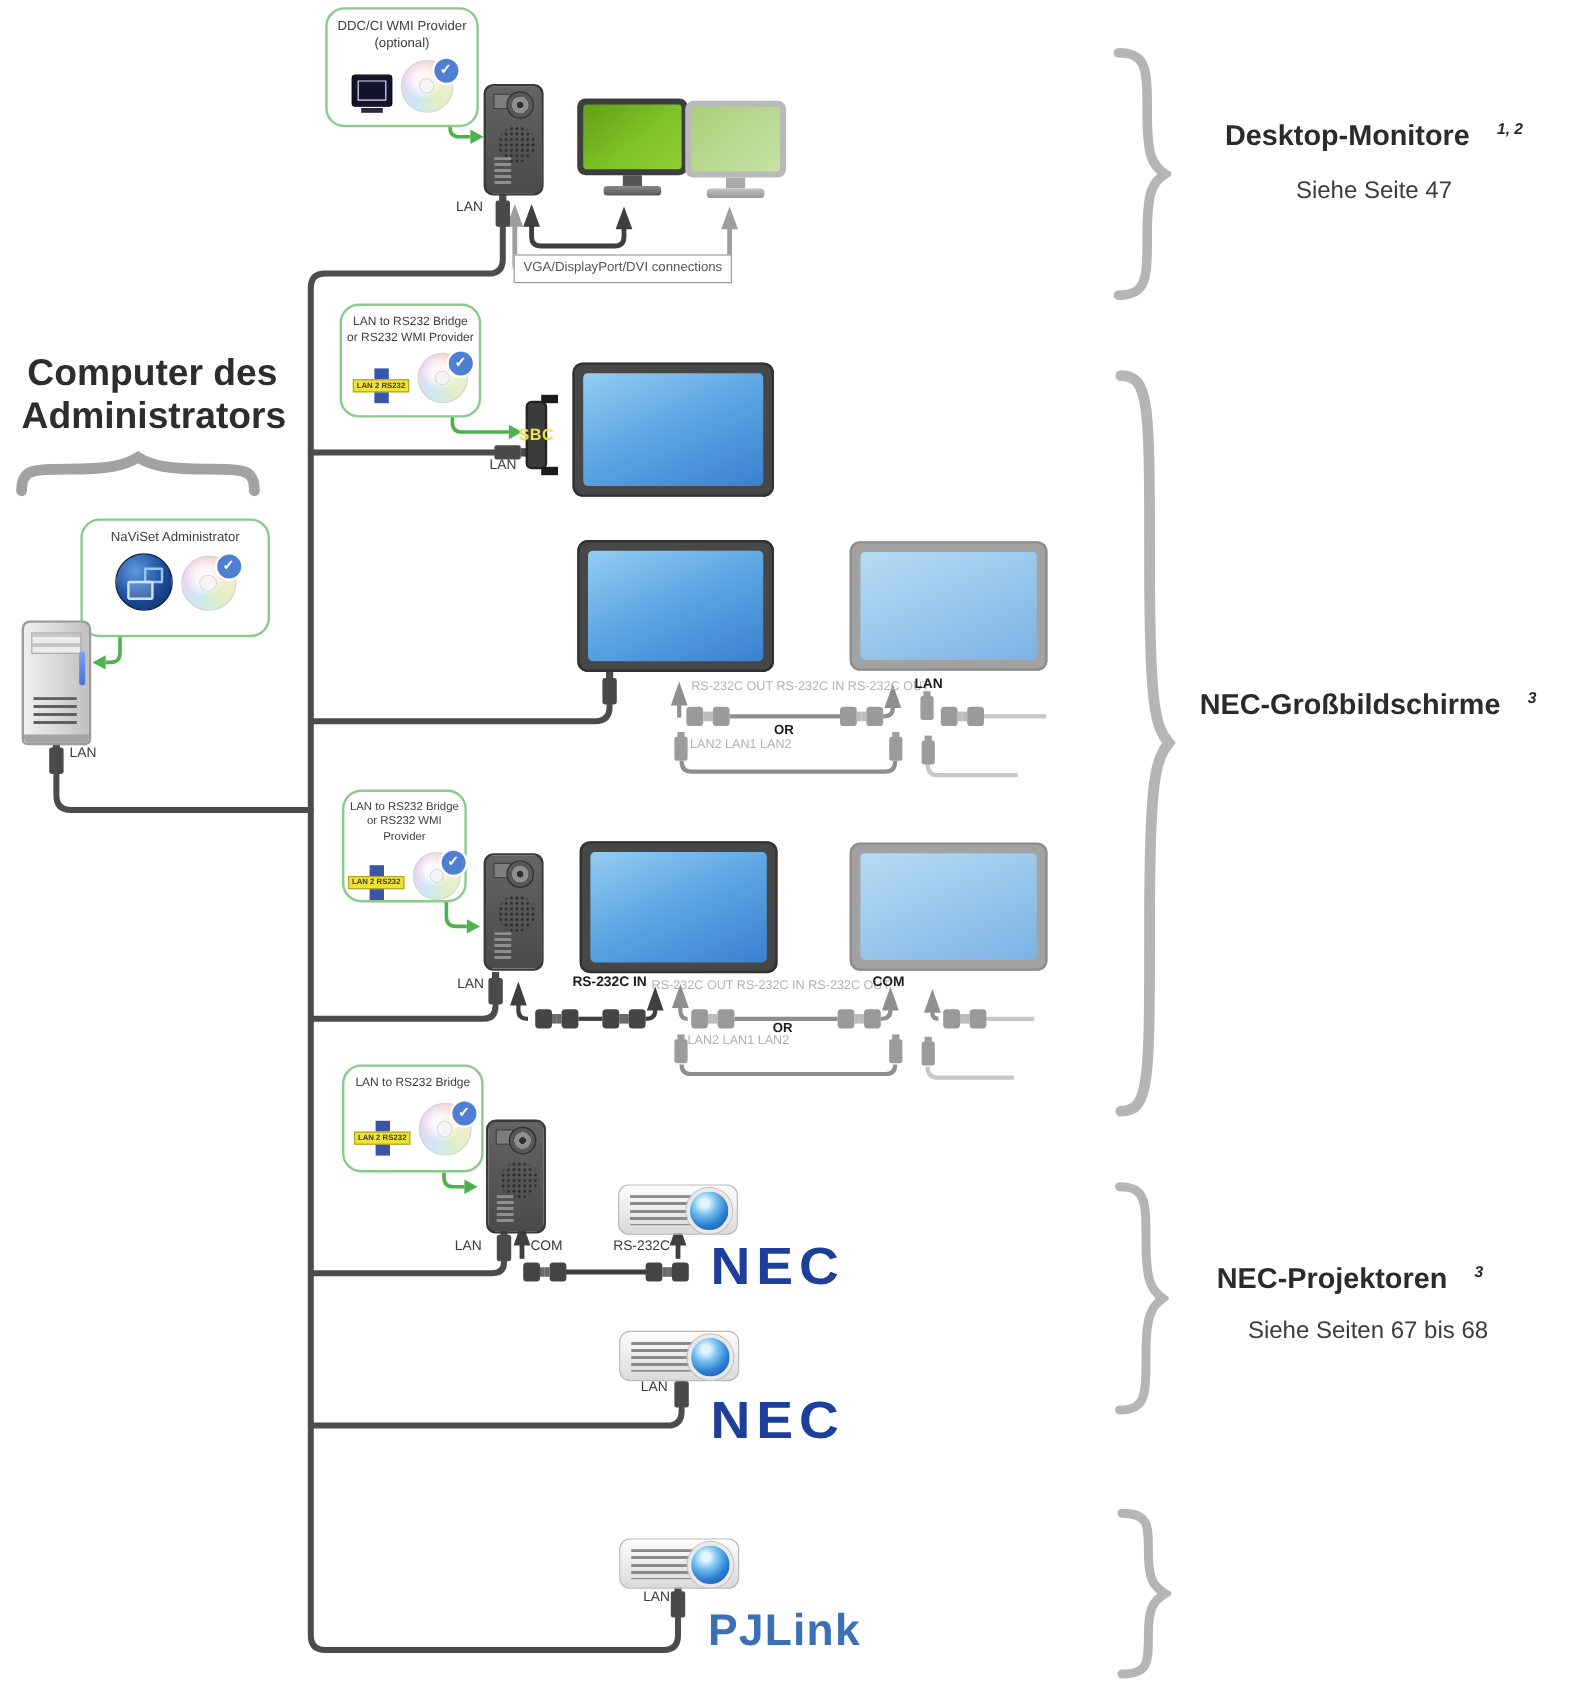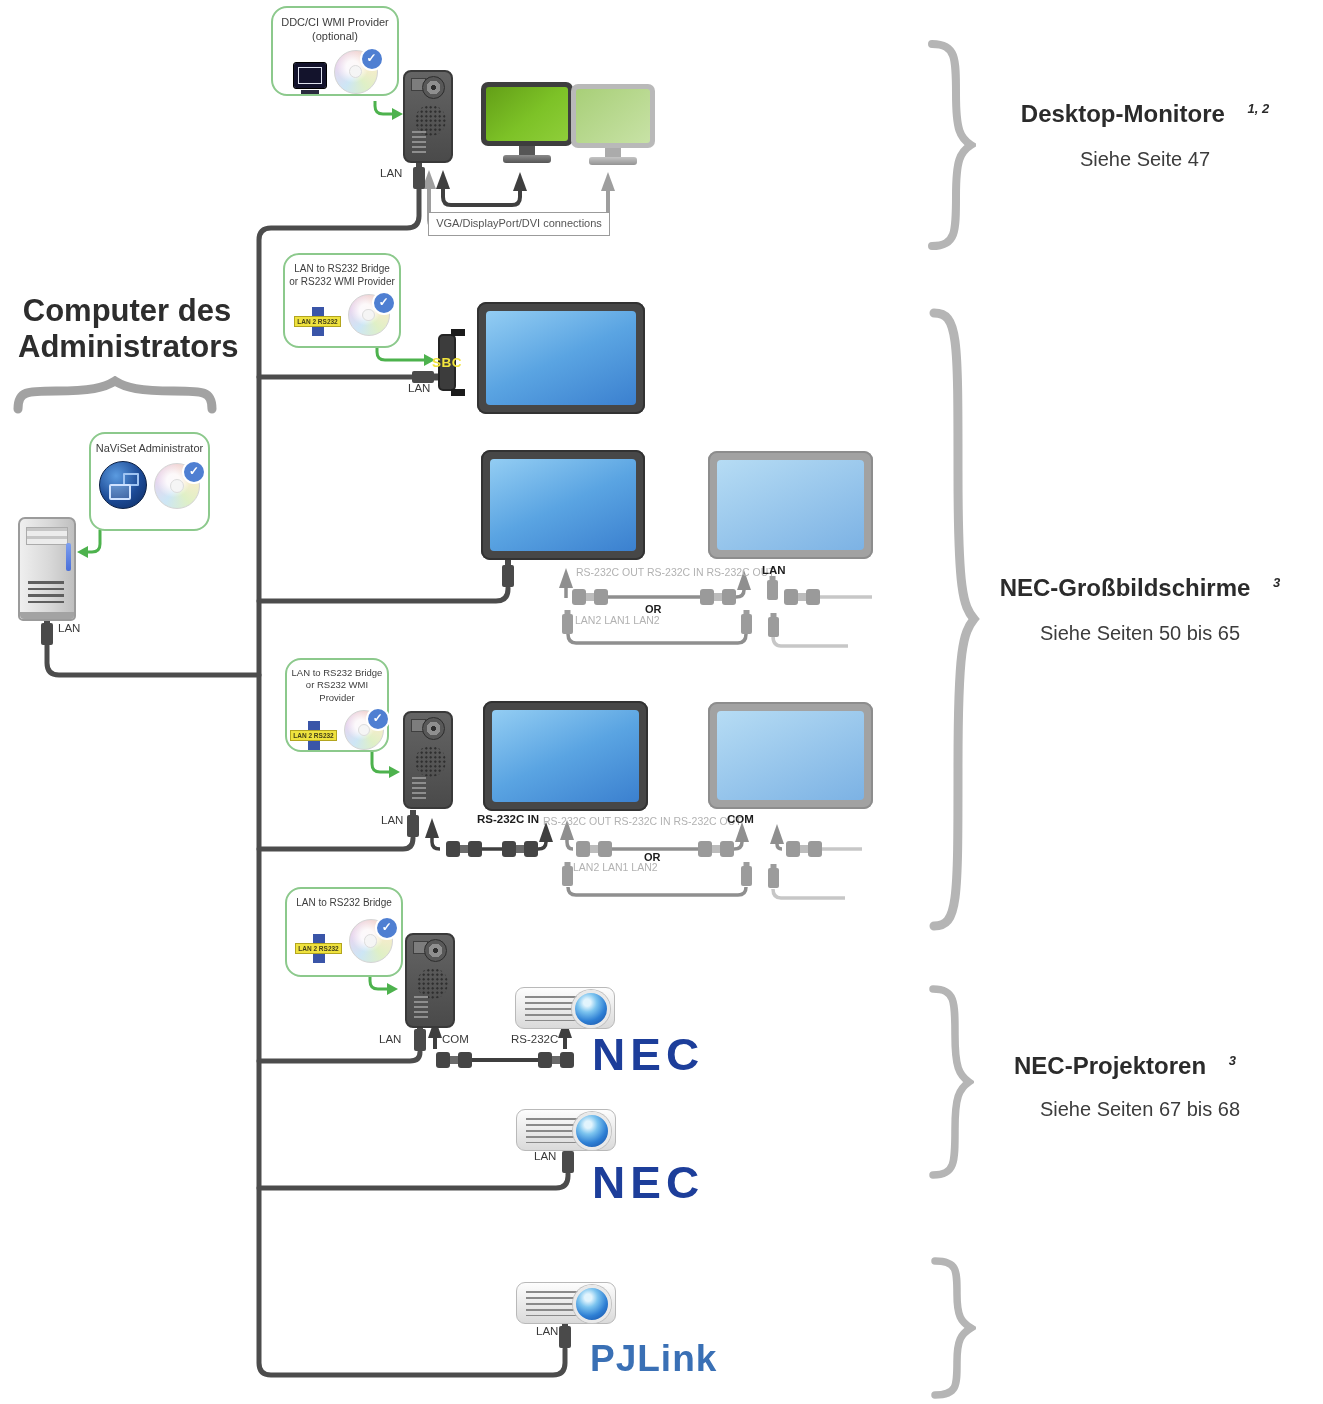--- a/index.html
+++ b/index.html
@@ -252,39 +252,39 @@
 
   <div class="admin-heading">
     <div>Computer des</div>
     <div>Administrators</div>
   </div>
 
   <svg class="brace" style="left:12px;top:376px" width="206" height="38" viewBox="0 0 206 38">
     <path d="M6,33 C6,15 15,15 44,15 C78,15 92,12 103,5 C114,12 128,15 162,15 C191,15 200,15 200,33" stroke="#a2a2a2" stroke-width="9" fill="none" stroke-linecap="round"></path>
   </svg>
 
-  <div class="swbox" style="left:89px;top:432px;width:121px;height:99px">
+  <div class="swbox" style="left:67px;top:432px;width:158px;height:99px">
     <div class="t">NaViSet Administrator</div>
     <div class="icons">
       <span class="navi"></span>
       <span class="cd" style="width:44px;height:44px">
         <span class="check">✓</span>
       </span>
     </div>
   </div>
 
   <div class="tower-front" style="left:18px;top:517px;width:58px;height:104px">
     <span class="tf-drive"></span>
     <span class="tf-led"></span>
     <span class="tf-vent"></span>
     <span class="tf-base"></span>
   </div>
   <div class="lbl" style="left:58px;top:622px">LAN</div>
 
-  <div class="swbox" style="left:271px;top:6px;width:128px;height:90px">
+  <div class="swbox" style="left:271px;top:6px;width:128px;height:100px">
     <div class="t">DDC/CI WMI Provider</div>
     <div class="t">(optional)</div>
     <div class="icons">
       <span class="sw-monitor">
           <span class="scr"></span>
           <span class="std"></span>
         </span>
       <span class="cd">
         <span class="check">✓</span>
       </span>
@@ -438,21 +438,20 @@
   </div>
   <div class="sec-sub" style="left:980px;top:148px;width:330px">Siehe Seite 47</div>
 
   <svg class="brace" style="left:928px;top:306px" width="52" height="627" viewBox="0 0 52 627">
     <path d="M6,7 C30,7 30,30 30,165 C30,285 35,300 46,313 C35,327 30,342 30,462 C30,597 30,620 6,620" stroke="#b5b5b5" stroke-width="9" fill="none" stroke-linecap="round"></path>
   </svg>
   <div class="sec-title" style="left:975px;top:574px;width:330px">
     <span>NEC-Großbildschirme</span>
     <sup>3</sup>
   </div>
-  <div class="sec-sub" style="left:975px;top:622px;width:330px">Siehe Seiten 50 bis 65</div>
 
   <svg class="brace" style="left:928px;top:983px" width="46" height="198" viewBox="0 0 46 198">
     <path d="M5,6 C27,6 27,18 27,52 C27,84 31,92 41,99 C31,106 27,114 27,146 C27,180 27,192 5,192" stroke="#b5b5b5" stroke-width="7.5" fill="none" stroke-linecap="round"></path>
   </svg>
   <div class="sec-title" style="left:960px;top:1052px;width:330px">
     <span>NEC-Projektoren</span>
     <sup>3</sup>
   </div>
   <div class="sec-sub" style="left:975px;top:1098px;width:330px">Siehe Seiten 67 bis 68</div>
 

